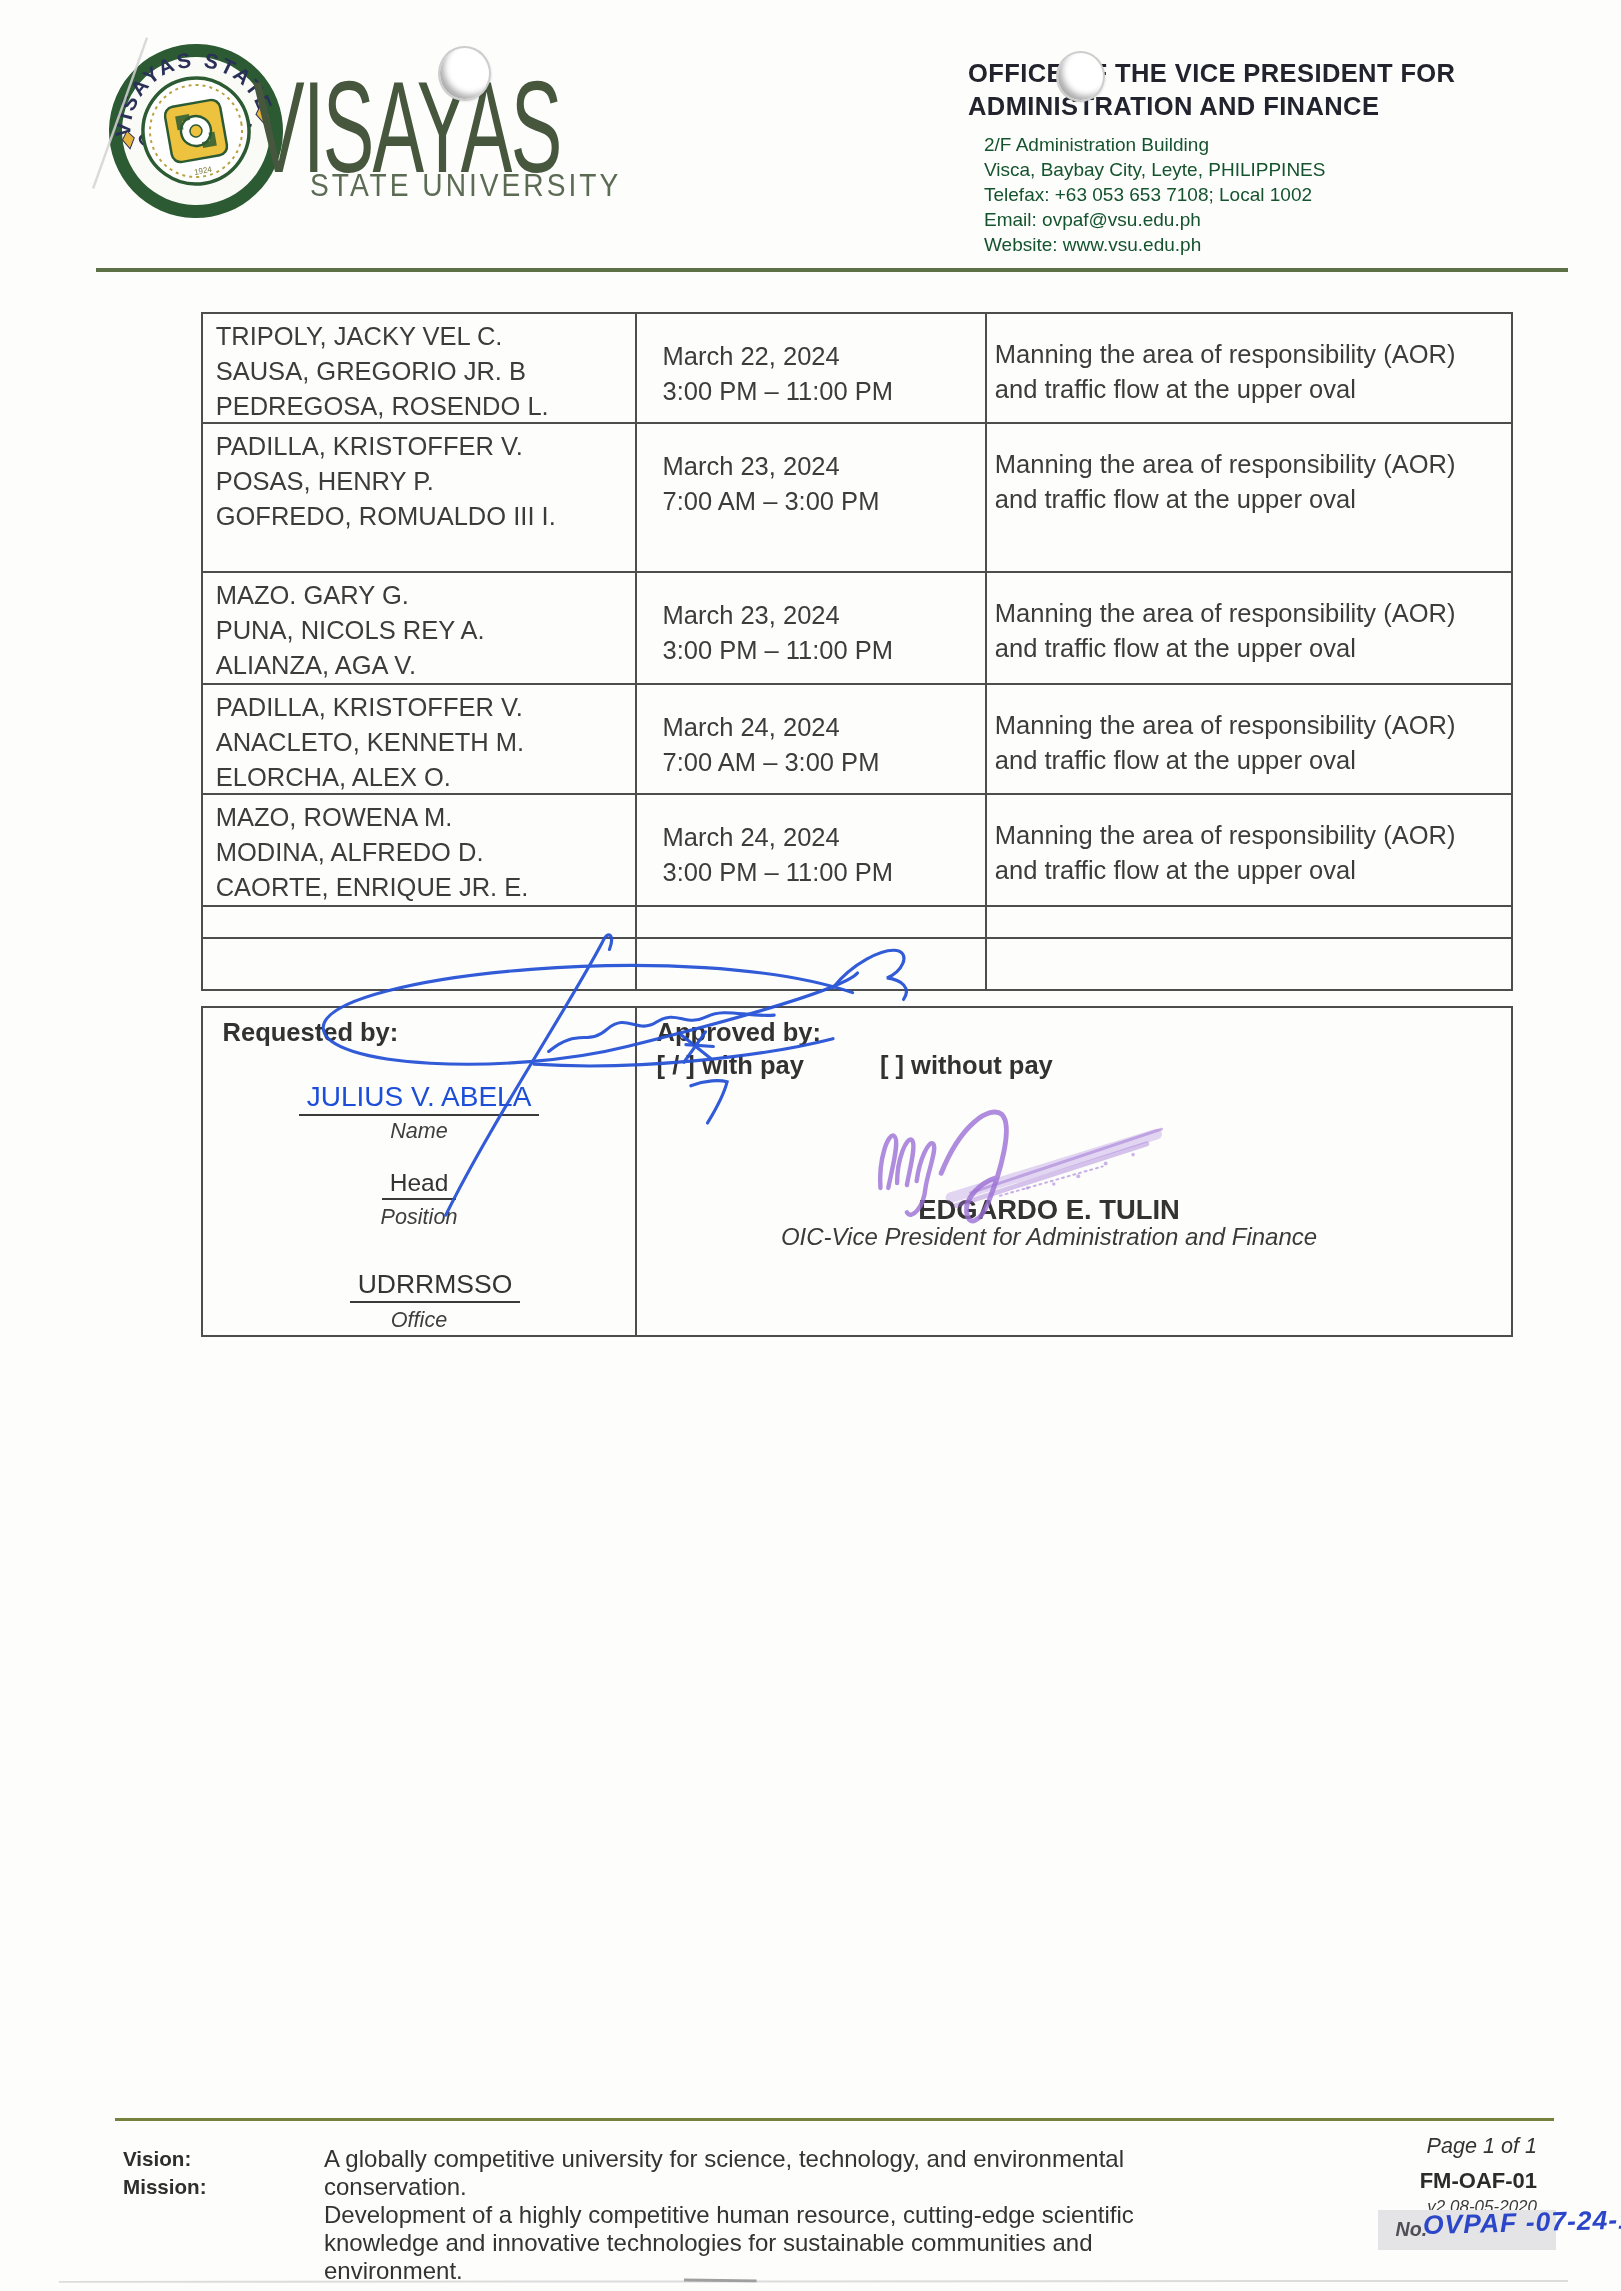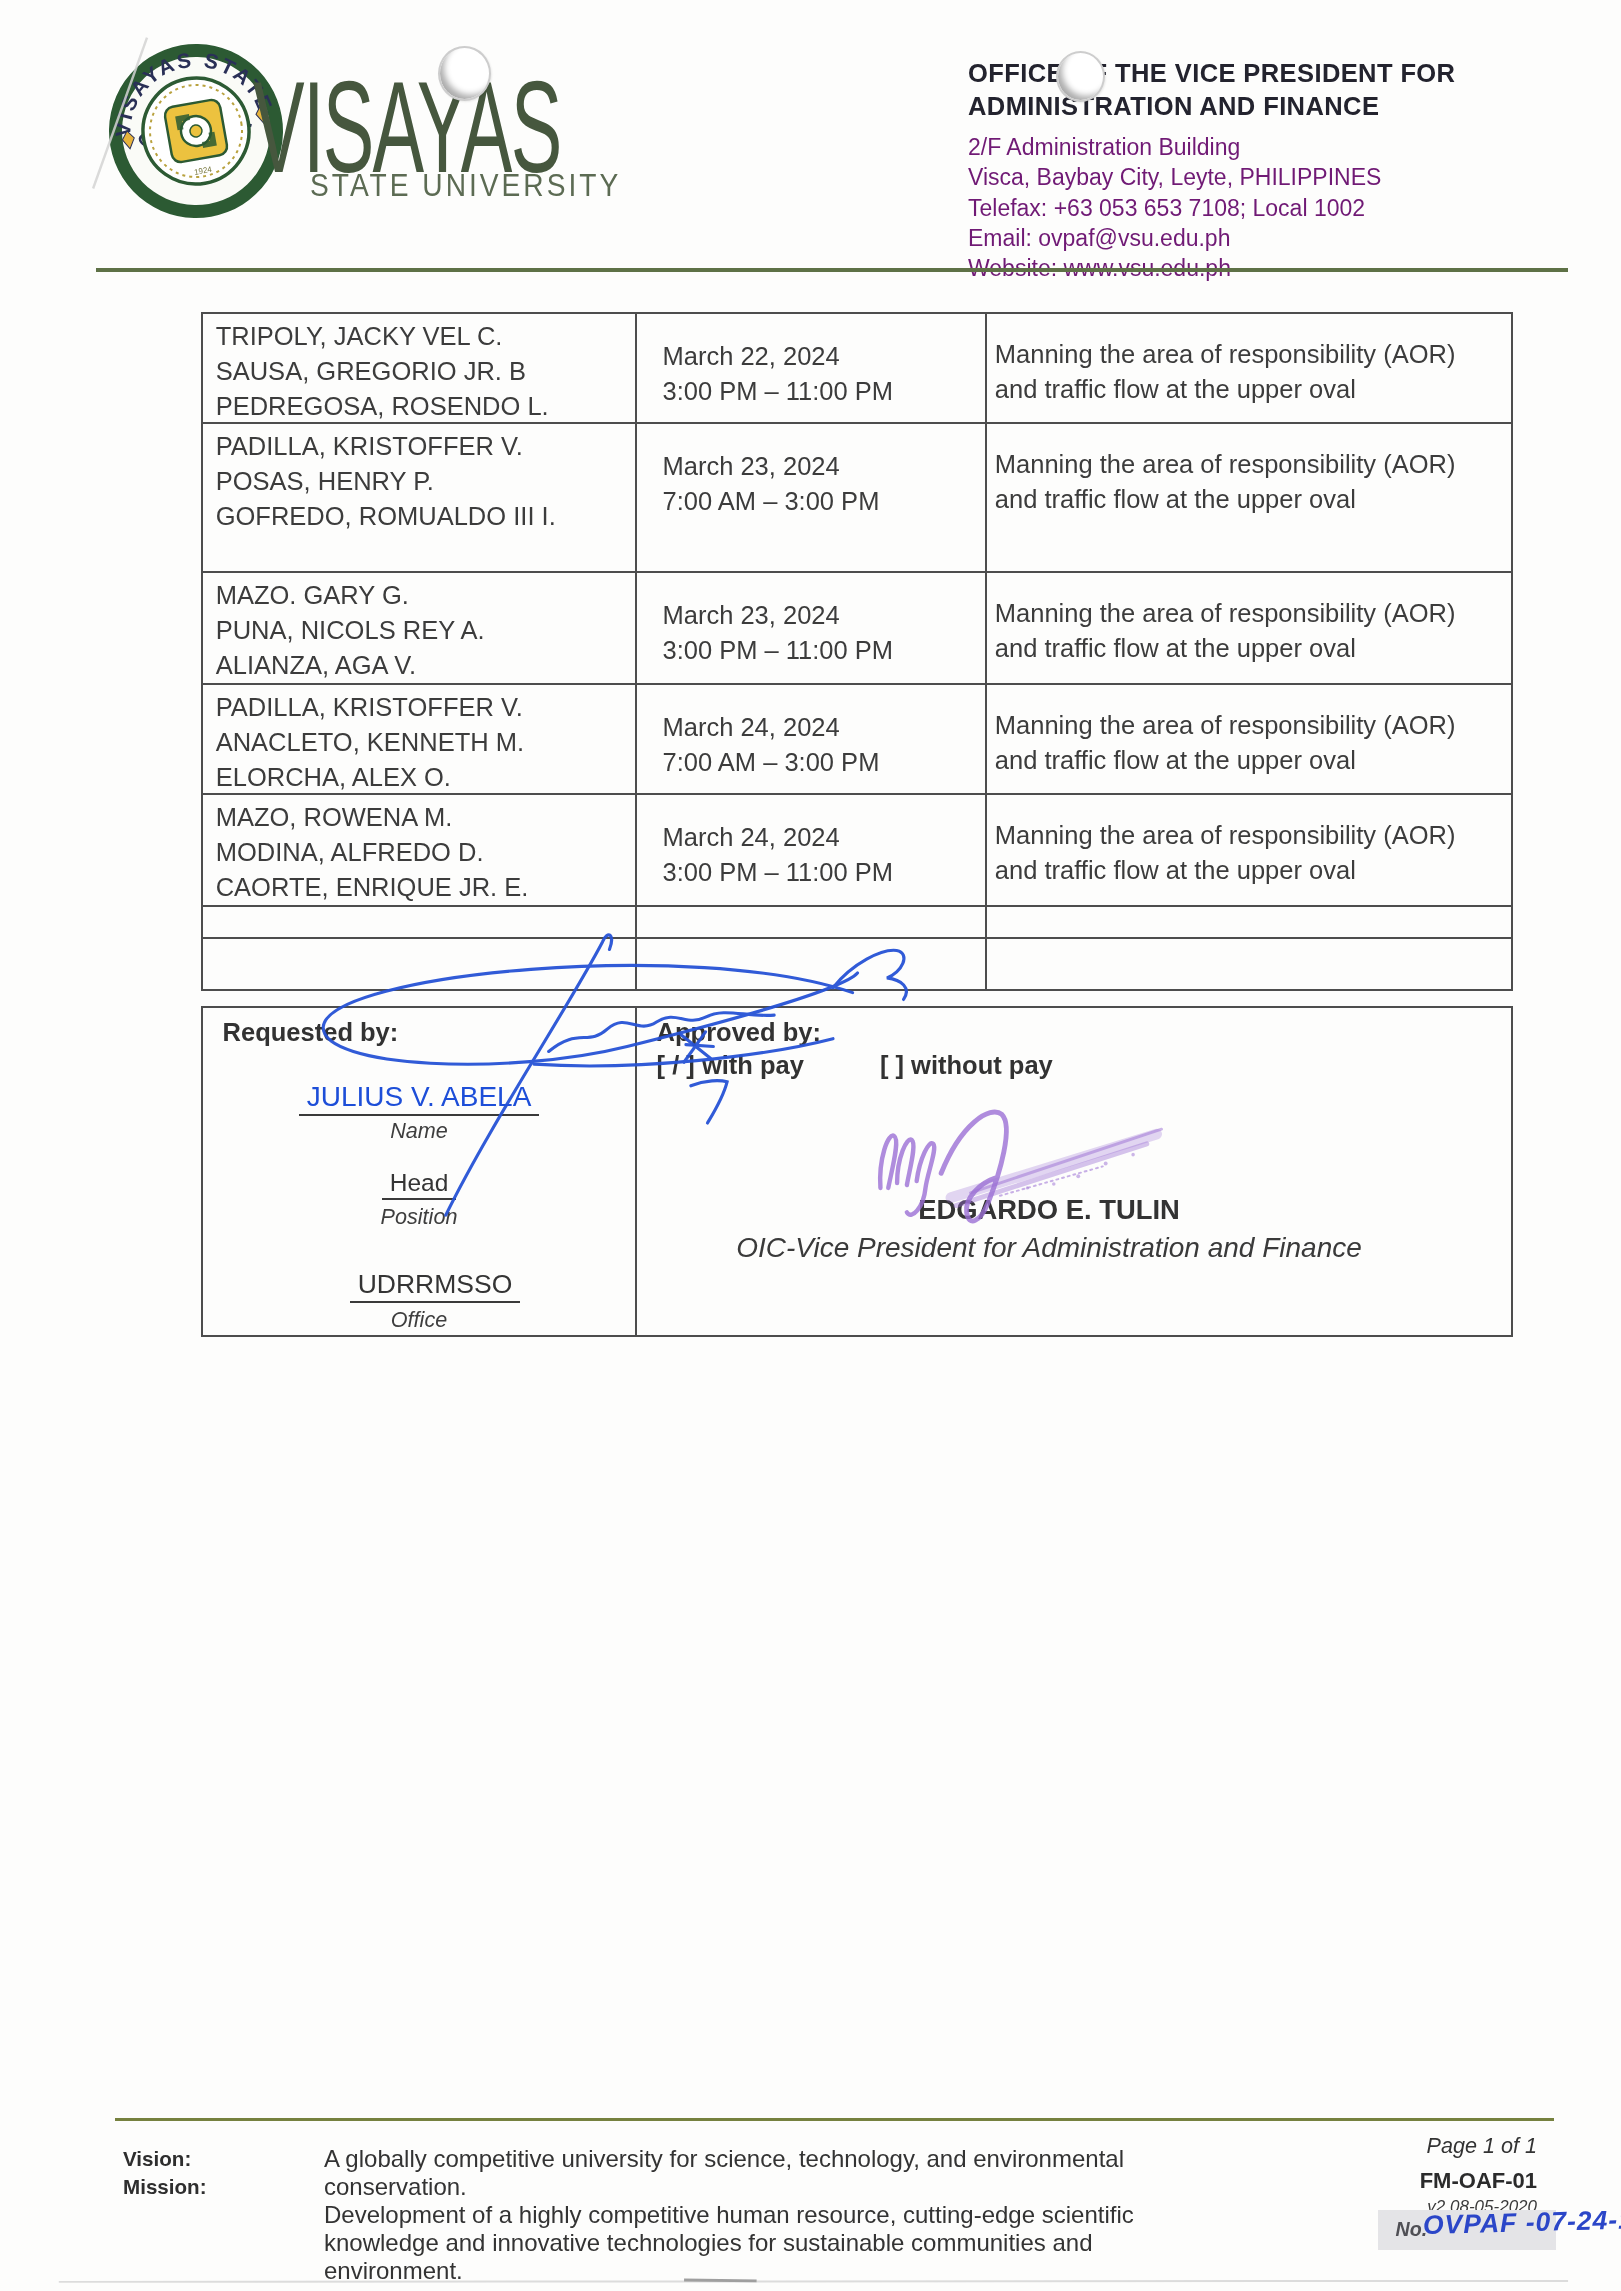--- a/index.html
+++ b/index.html
@@ -14,21 +14,21 @@
     position:absolute;left:253px;top:63px;font-size:129px;line-height:1;
     color:#46573e;letter-spacing:-2.9px;transform:scaleX(.60);transform-origin:left top;
     font-weight:normal;white-space:nowrap;
   }
   .wordsub{
     position:absolute;left:310px;top:167px;font-size:32px;color:#5c6b53;
     letter-spacing:3.4px;transform:scaleX(.88);transform-origin:left top;white-space:nowrap;
   }
   .office-block{position:absolute;left:968px;top:57px;width:549px;}
   .office-title{font-size:25.5px;font-weight:bold;color:#23232e;line-height:1.28;letter-spacing:0.4px;}
-  .office-addr{margin-top:9.8px;font-size:23px;color:#701a75;line-height:1.32;}
+  .office-addr{margin-top:9.8px;font-size:19px;color:#14532d;line-height:1.32;margin-left:16px;}
   .rule{position:absolute;background:#5e7146;}
   .rule.header{left:96px;top:268px;width:1472px;height:3.9px;}
   .rule.footer{left:115px;top:2118px;width:1439px;height:2.9px;background:#76813f;}
   
   .hole{position:absolute;border-radius:50%;background:#ffffff;border:2px solid #cdcdcd;
         box-shadow:inset 5.9px -5.9px 6.9px -2px #adadad, 1px 1px 2px rgba(0,0,0,.08);}
   .hole.h1{left:438px;top:46px;width:49px;height:51px;}
   .hole.h2{left:1056px;top:51px;width:45px;height:47px;}
   .deco{position:absolute;left:0;top:0;pointer-events:none;}
   
@@ -52,22 +52,22 @@
   .sig-capname{top:110px;}
   .sig-pos{top:161px;font-size:24.5px;color:#343434;}
   .sig-cappos{top:196px;}
   .sig-off{top:261px;font-size:26.5px;color:#343434;padding-left:16px;}
   .sig-capoff{top:299px;}
   .sig-right .lbl{position:absolute;left:19.6px;top:9.8px;}
   .payline{position:absolute;left:19.6px;top:43px;font-size:25.5px;font-weight:bold;color:#323232;}
   .payline .gap{display:inline-block;width:76px;}
   .appr-name{position:absolute;left:118px;top:186px;width:588px;text-align:center;
              font-size:27.4px;font-weight:bold;color:#333;}
-  .appr-pos{position:absolute;left:59px;top:224px;width:706px;text-align:center;
-            font-size:28px;font-style:italic;color:#3a3a3a;}
+  .appr-pos{position:absolute;left:59px;top:215px;width:706px;text-align:center;
+            font-size:24px;font-style:italic;color:#3a3a3a;}
   
   .f-left{position:absolute;left:123px;top:2145px;display:flex;}
   .f-labels{width:201px;font-size:20.6px;font-weight:bold;color:#2e2e2e;line-height:28px;}
   .f-text{width:828px;font-size:24px;color:#333;line-height:28px;}
   .f-right{position:absolute;right:84px;top:2133px;width:412px;text-align:right;}
   .f-page{font-size:21.6px;font-style:italic;color:#333;}
   .f-code{font-size:22px;font-weight:bold;color:#2b2b2b;margin-top:8.8px;}
   .f-ver{font-size:17px;font-style:italic;color:#3a3a3a;margin-top:2.9px;}
   .f-no{position:absolute;left:1378px;top:2210px;width:178px;height:40px;background:#e4e4e7;}
   .f-no-label{position:absolute;left:17.6px;top:7.8px;font-size:19.6px;font-style:italic;font-weight:bold;color:#4f4f55;}

